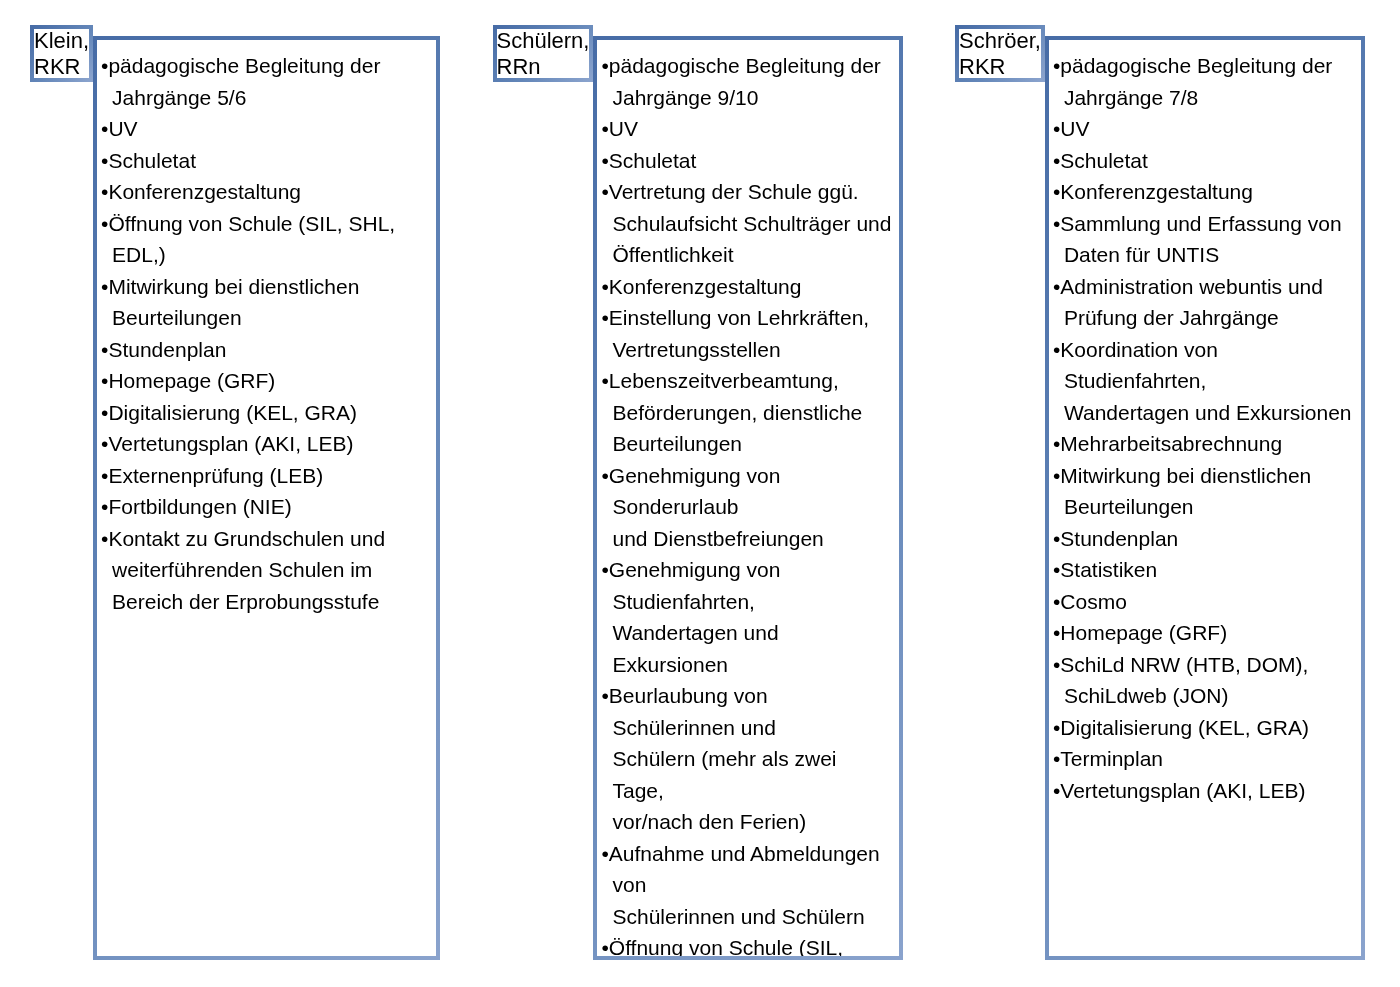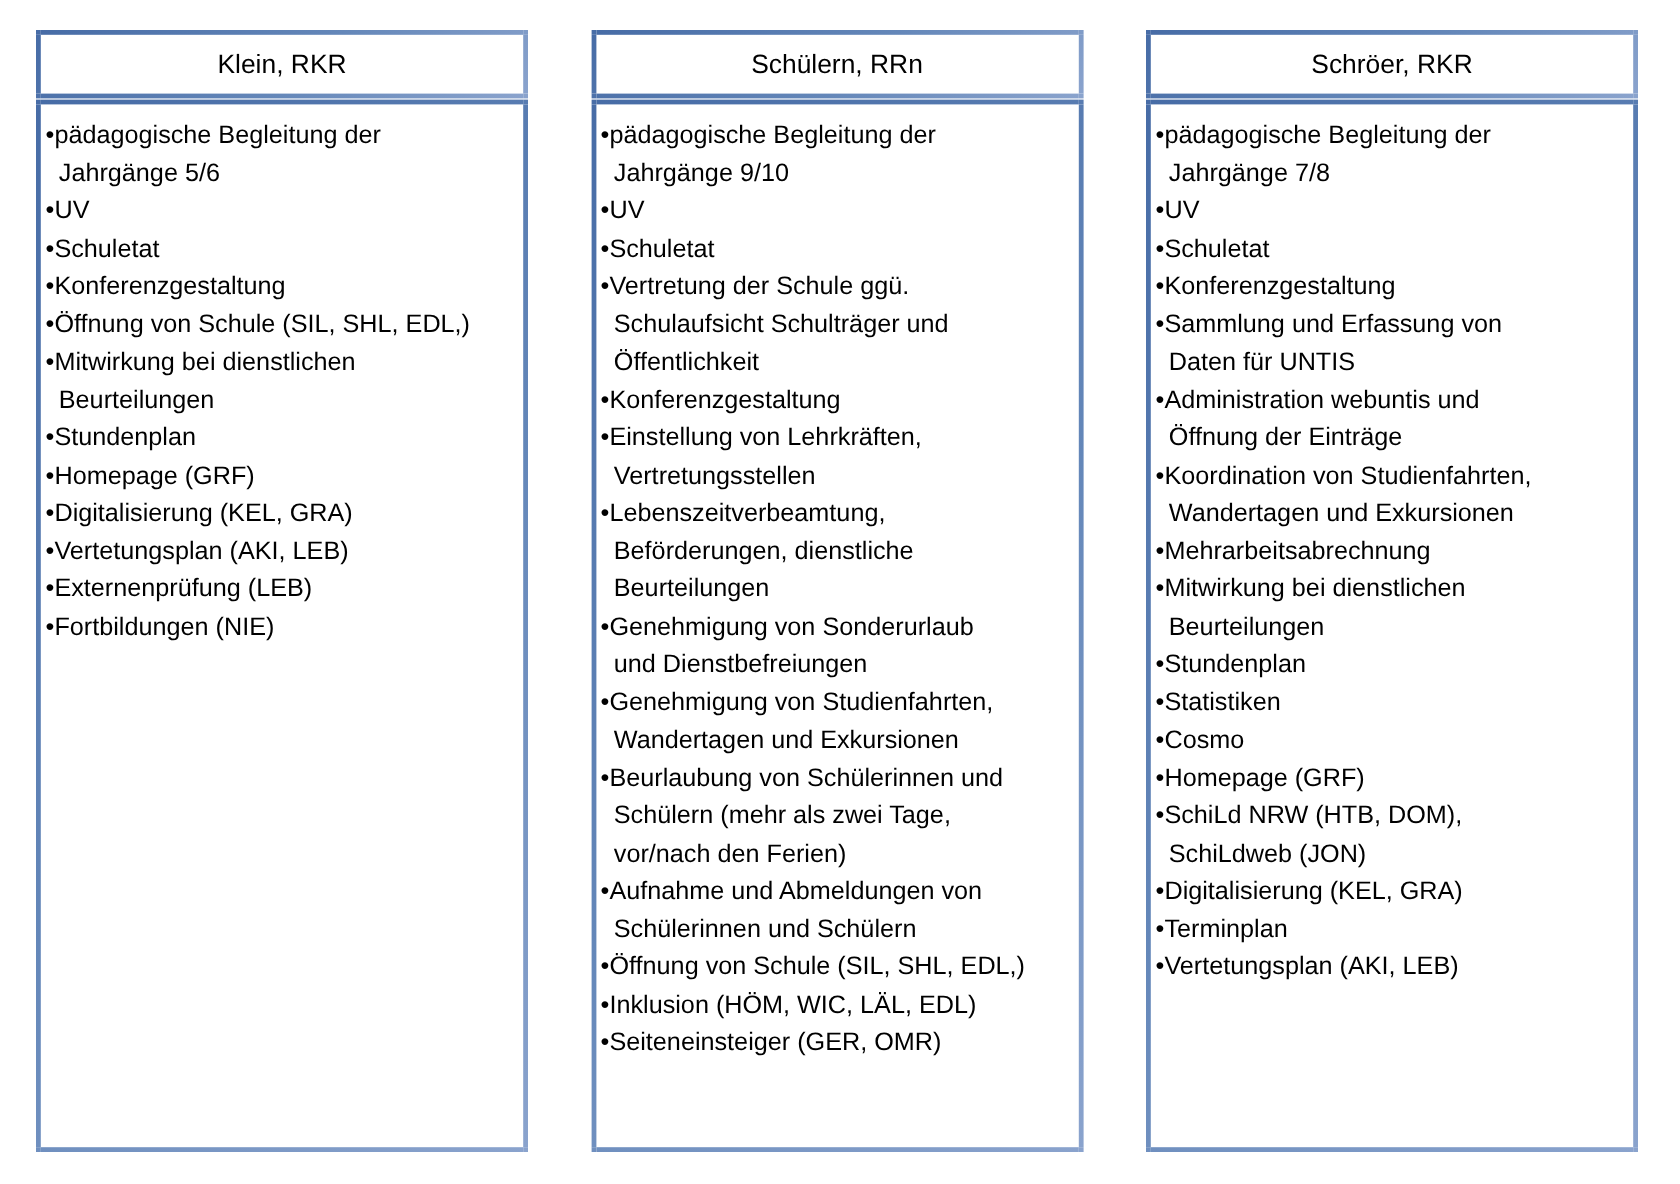--- a/index.html
+++ b/index.html
@@ -16,39 +16,38 @@
     background: #ffffff;
     box-sizing: border-box;
     display: flex;
     justify-content: space-between;
     padding: 25px 35px 0 30px;
   }
   .card {
     width: 410px;
     height: 935px;
     display: flex;
-    flex-direction: column;
     box-sizing: border-box;
   }
   .card-header {
     box-sizing: border-box;
     height: 57px;
     flex: 0 0 57px;
     border: 4px solid #5b82b8;
     border-image: linear-gradient(135deg, #476ca6 0%, #6487b9 55%, #8aa3cd 100%) 1;
     display: flex;
     align-items: center;
     justify-content: center;
     font-size: 22px;
     background: #ffffff;
   }
   .card-body {
     box-sizing: border-box;
     flex: 1 1 auto;
-    margin: 1px 0 0 0;
+    margin: 11px 0 0 0;
     border: 4px solid #5b82b8;
     border-image: linear-gradient(135deg, #476ca6 0%, #6487b9 55%, #8aa3cd 100%) 1;
     list-style: none;
     padding: 10px 6px 10px 4px;
     font-size: 21px;
     line-height: 31.5px;
     background: #ffffff;
     overflow: hidden;
   }
   .card-body li {
@@ -77,20 +76,23 @@
         <li>Konferenzgestaltung</li>
         <li>Öffnung von Schule (SIL, SHL, EDL,)</li>
         <li>Mitwirkung bei dienstlichen
 Beurteilungen</li>
         <li>Stundenplan</li>
         <li>Homepage (GRF)</li>
         <li>Digitalisierung (KEL, GRA)</li>
         <li>Vertetungsplan (AKI, LEB)</li>
         <li>Externenprüfung (LEB)</li>
         <li>Fortbildungen (NIE)</li>
+        <li>Kontakt zu Grundschulen und
+weiterführenden Schulen im
+Bereich der Erprobungsstufe</li>
       </ul>
   </div>
 
   <div class="card">
     <div class="card-header">
       <span>Schülern, RRn</span>
     </div>
     <ul class="card-body">
         <li>pädagogische Begleitung der
 Jahrgänge 9/10</li>
@@ -126,21 +128,21 @@
     </div>
     <ul class="card-body">
         <li>pädagogische Begleitung der
 Jahrgänge 7/8</li>
         <li>UV</li>
         <li>Schuletat</li>
         <li>Konferenzgestaltung</li>
         <li>Sammlung und Erfassung von
 Daten für UNTIS</li>
         <li>Administration webuntis und
-Öffnung der Einträge</li>
+Prüfung der Jahrgänge</li>
         <li>Koordination von Studienfahrten,
 Wandertagen und Exkursionen</li>
         <li>Mehrarbeitsabrechnung</li>
         <li>Mitwirkung bei dienstlichen
 Beurteilungen</li>
         <li>Stundenplan</li>
         <li>Statistiken</li>
         <li>Cosmo</li>
         <li>Homepage (GRF)</li>
         <li>SchiLd NRW (HTB, DOM),

